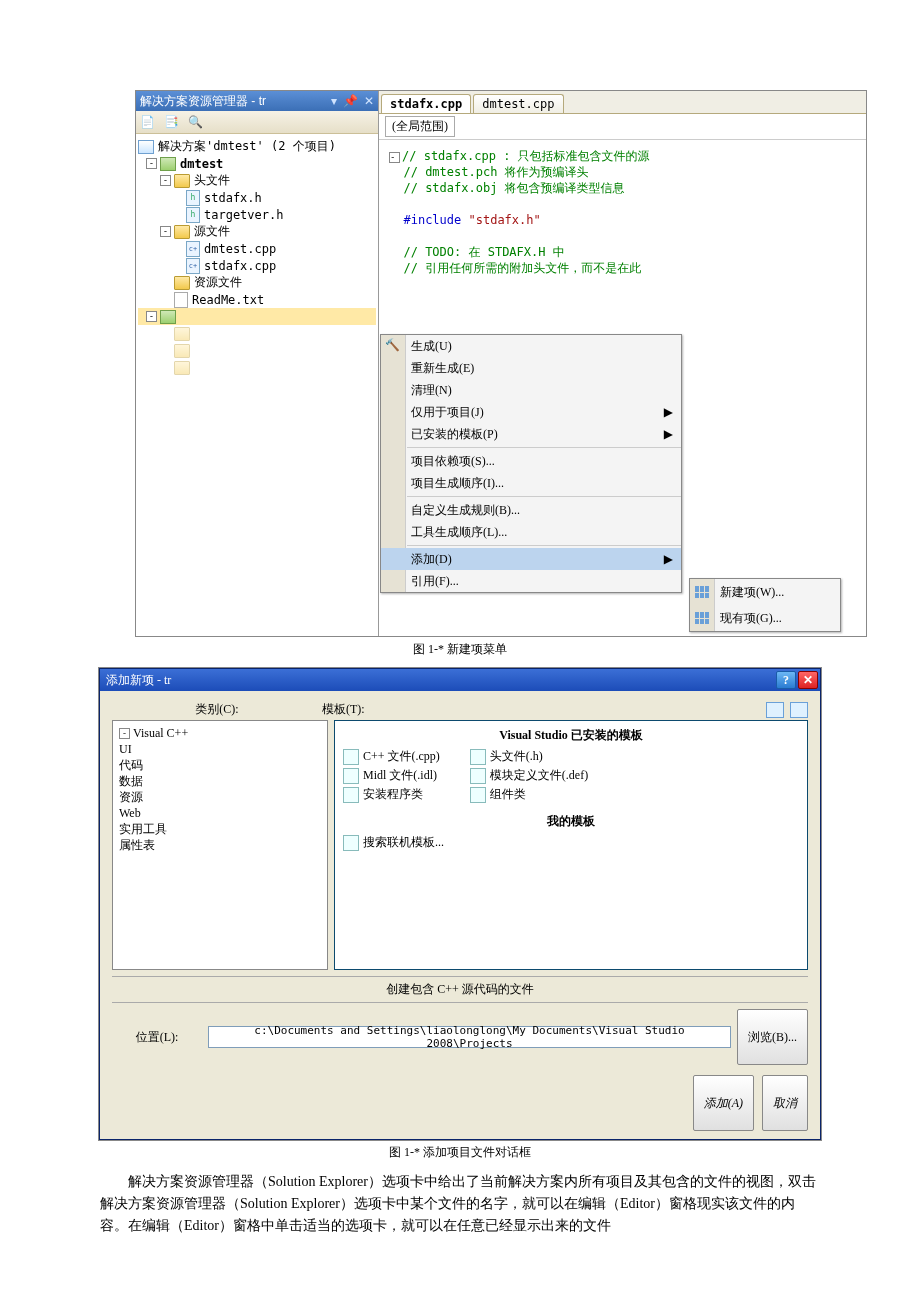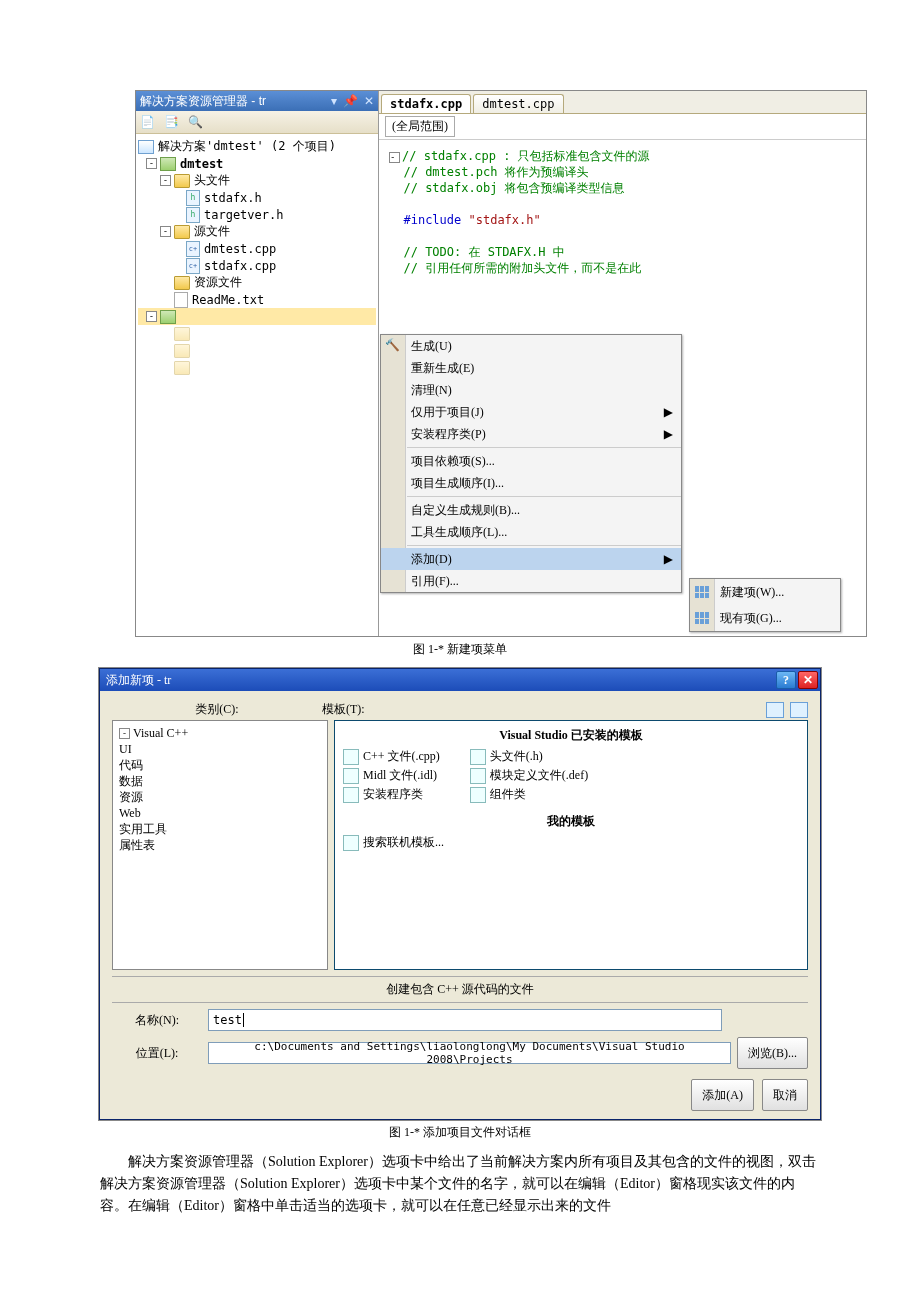--- a/index.html
+++ b/index.html
@@ -75,22 +75,22 @@
   .tmpl { flex:1; background:#fff; border:1px solid #0c4a6e; margin-left:6px; padding:6px 8px; display:flex; flex-direction:column; }
   .tmpl .hdr { font-weight:bold; margin-bottom:4px; }
   .tmpl-cols { display:flex; gap:30px; }
   .tmpl-col { display:flex; flex-direction:column; gap:2px; }
   .titem { display:flex; align-items:center; gap:4px; height:17px; }
   .titem .ic { width:14px; height:14px; border:1px solid #8bb; background:#eff; }
   .desc-strip { margin-top:6px; background:#ece9d8; border:1px solid #aaa; border-left:none; border-right:none; padding:4px 6px; }
   .form-row { display:flex; align-items:center; margin-top:6px; gap:6px;}
   .form-row .flbl { width:90px; }
   .tinput { flex:1; height:20px; border:1px solid #7f9db9; background:#fff; font-family:monospace; padding:0 4px; display:flex; align-items:center; }
-  .btn { height:22px; padding:4px 10px; border:1px solid #888; background:linear-gradient(#fff,#e0e0e0); border-radius:2px; font-family:SimSun; display:inline-flex; align-items:center; }
-  .dlg-bbar { display:flex; justify-content:flex-end; gap:8px; margin-top:10px; }
+  .btn { height:22px; padding:16px 10px; border:1px solid #888; background:linear-gradient(#fff,#e0e0e0); border-radius:2px; font-family:SimSun; display:inline-flex; align-items:center; }
+  .dlg-bbar { display:flex; justify-content:flex-end; gap:8px; margin-top:10px;font-style:italic; }
 
   .para { width:720px; margin:8px auto 0; font-family:SimSun; font-size:14px; line-height:22px; text-indent:2em; }
 </style>
 </head>
 <body>
 
 <div class="page">
 
 <div class="fig1-wrap">
 <div class="fig1">
@@ -152,21 +152,21 @@
           <span>重新生成(E)</span>
         </div>
   <div class="mi">
           <span>清理(N)</span>
         </div>
   <div class="mi">
           <span>仅用于项目(J)</span>
           <span class="arrow">▶</span>
         </div>
   <div class="mi">
-          <span>安装程序类(P)</span>
+          <span>已安装的模板(P)</span>
           <span class="arrow">▶</span>
         </div>
   <div class="mi sep"></div>
   <div class="mi">
           <span>项目依赖项(S)...</span>
         </div>
   <div class="mi">
           <span>项目生成顺序(I)...</span>
         </div>
   <div class="mi sep"></div>
@@ -281,28 +281,20 @@
         </div>
         <div class="hdr" style="margin-top:10px">我的模板</div>
         <div class="titem">
               <span class="ic"></span>
               <span>搜索联机模板...</span>
             </div>
       </div>
     </div>
     <div class="desc-strip">创建包含 C++ 源代码的文件</div>
     <div class="form-row">
-      <span class="flbl">名称(N):</span>
-      <span class="tinput">
-            <span>test</span>
-            <span style="border-left:1px solid #000;height:14px;margin-left:1px"></span>
-          </span>
-      <span style="width:80px"></span>
-    </div>
-    <div class="form-row">
       <span class="flbl">位置(L):</span>
       <span class="tinput">
             <span style="font-size:11px">c:\Documents and Settings\liaolonglong\My Documents\Visual Studio 2008\Projects</span>
           </span>
       <span class="btn">浏览(B)...</span>
     </div>
     <div class="dlg-bbar">
       <span class="btn">添加(A)</span>
       <span class="btn">取消</span>
     </div>

